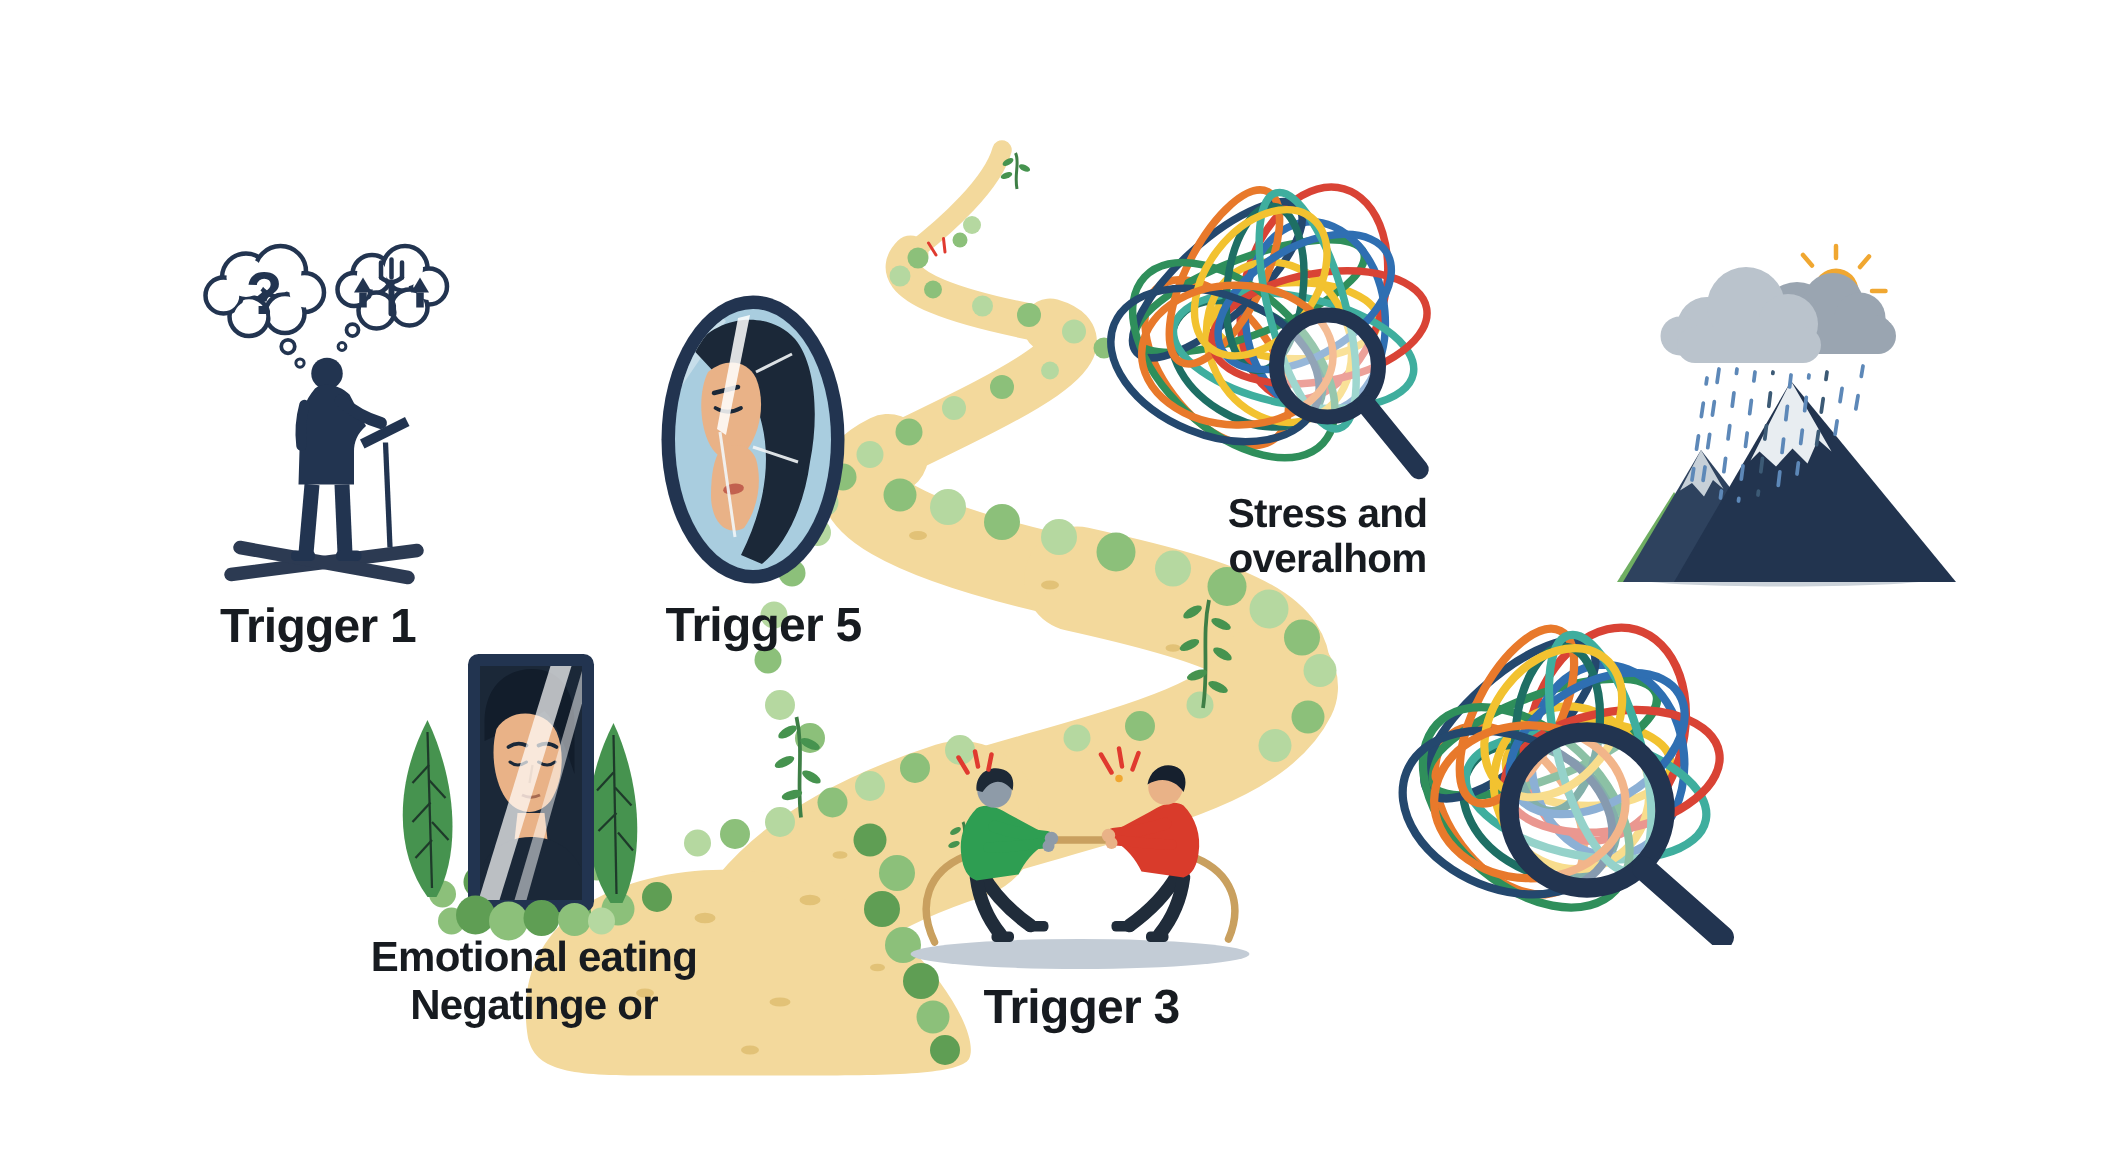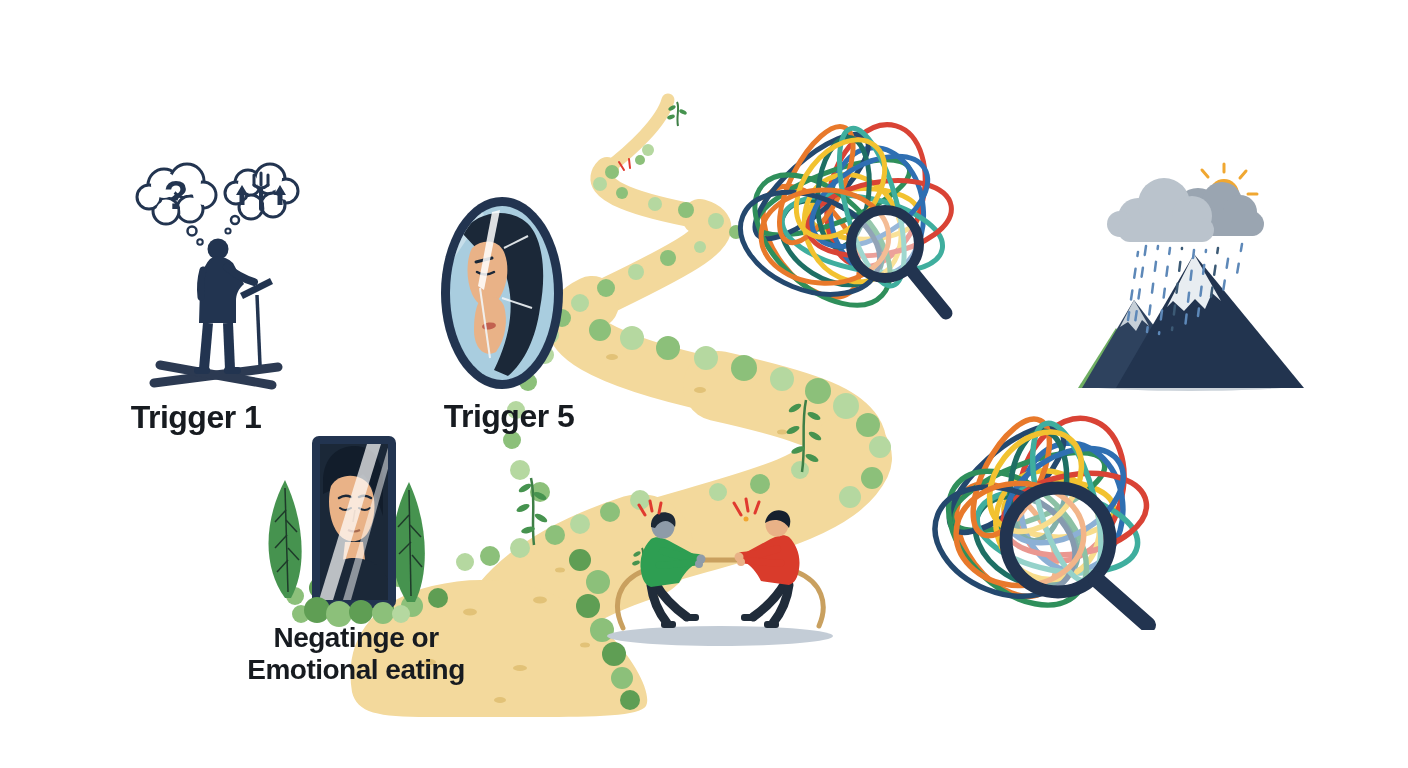--- a/index.html
+++ b/index.html
@@ -456,20 +456,22 @@
       <ellipse cx="90.0" cy="143.7" rx="72.5" ry="51.0" transform="rotate(22 90.0 143.7)" fill="none" stroke="#24486e" stroke-width="5.5"></ellipse>
       <ellipse cx="151.8" cy="104.1" rx="81.3" ry="27.8" transform="rotate(75 151.8 104.1)" fill="none" stroke="#3fae9e" stroke-width="5.5"></ellipse>
       <ellipse cx="120.5" cy="83.8" rx="55.0" ry="39.4" transform="rotate(128 120.5 83.8)" fill="none" stroke="#f2c230" stroke-width="5.5"></ellipse>
       <ellipse cx="104.9" cy="136.5" rx="63.8" ry="51.0" transform="rotate(1 104.9 136.5)" fill="none" stroke="#e8792b" stroke-width="5.5"></ellipse>
       <g class="lens-group">
       <circle cx="143" cy="142" r="52" fill="rgba(255,255,255,0.45)" class="sNavy" stroke-width="13"></circle>
       <line class="sNavy" stroke-width="16" stroke-linecap="round" x1="181" y1="181" x2="233" y2="227"></line>
     </g>
   </svg>
 
-  <div class="caption cap-lg" style="left:121px;top:400px;width:150px">Trigger 1</div>
+  <div class="caption cap-lg" style="left:137px;top:400px;width:150px">Trigger 1</div>
   <div class="caption cap-lg" style="left:434px;top:399px;width:150px">Trigger 5</div>
+  <div class="caption cap-md" style="left:755px;top:328px;width:260px">Stress and overalhom</div>
   <div class="caption cap-two" style="left:231px;top:622px;width:250px">
+    <div>Emotional eating</div>
     <div>Negatinge or</div>
-    <div>Emotional eating</div>
   </div>
+  <div class="caption cap-lg" style="left:646px;top:654px;width:150px">Trigger 3</div>
 
 </div>
 
 </body></html>

